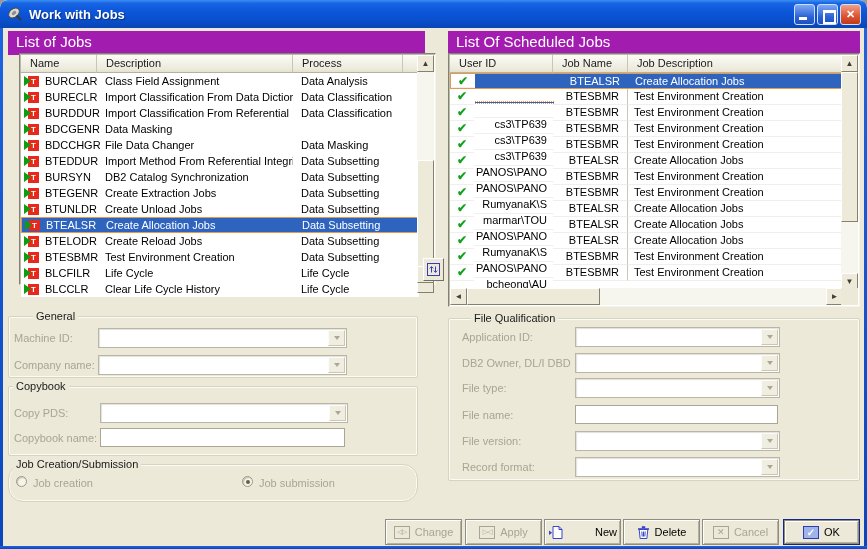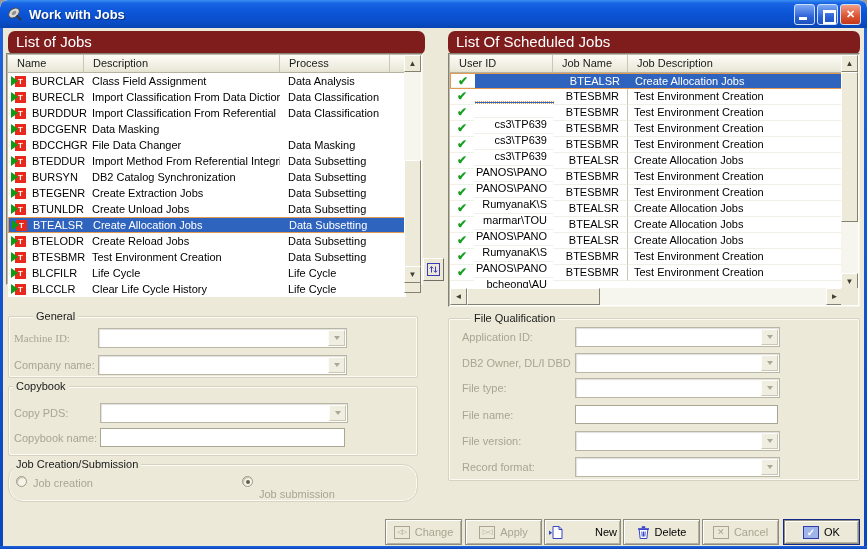--- a/index.html
+++ b/index.html
@@ -15,21 +15,21 @@
     display:flex;align-items:center;padding:0 6px;z-index:6;}
   .titleicon{width:18px;height:18px;margin-right:5px;display:inline-flex;align-items:center;justify-content:center;}
   .titletext{color:#fff;font-weight:bold;font-size:13px;text-shadow:1px 1px 1px #0A3080;flex:1;}
   .winbtns{display:flex;gap:2px;}
   .wbtn{width:21px;height:21px;border-radius:3px;border:1px solid #CFE0FA;display:flex;align-items:center;justify-content:center;
     background:linear-gradient(180deg,#7FA9F4,#2E64D8 60%,#1E50BE);color:#fff;font-size:11px;font-weight:bold;position:relative;}
   .wbtn.close{background:linear-gradient(180deg,#F0A088,#DE5838 55%,#C23818);}
   .wbtn.min::after{content:"";position:absolute;left:4px;bottom:4px;width:8px;height:3px;background:#fff;}
   .wbtn.max::after{content:"";position:absolute;left:5px;top:5px;width:9px;height:9px;border:2px solid #fff;border-top-width:3px;}
   
-  .phdr{position:absolute;height:24px;background:#7f1d1d;color:#fff;font-size:15px;line-height:22px;padding-left:8px;border-radius:7px;}
+  .phdr{position:absolute;height:24px;background:#a21caf;color:#fff;font-size:15px;line-height:22px;padding-left:8px;}
   
   .table{position:absolute;background:#fff;border:1px solid;border-color:#848275 #F6F4E8 #F6F4E8 #848275;box-shadow:inset 1px 1px 0 #BDBAA9;}
   .thead{position:absolute;left:1px;top:1px;height:18px;display:flex;}
   .hc{background:linear-gradient(180deg,#FCFBF6,#EDEBDD 80%,#E4E1D0);border-right:1px solid #C9C6B4;border-bottom:1px solid #B5B2A0;
     padding:2px 0 0 9px;font-size:11px;color:#1A1A1A;}
   .tbody{position:absolute;left:1px;top:19px;}
   .trow{height:16px;display:flex;align-items:center;background:#fff;}
   .trow.sel{background:#2E63BE;color:#fff;border:1px solid #E39A50;}
   
   .licons{width:24px;display:flex;align-items:center;padding-left:3px;position:relative;flex:none;}
@@ -96,21 +96,21 @@
     <span class="winbtns">
       <span class="wbtn min"></span>
       <span class="wbtn max"></span>
       <span class="wbtn close">✕</span>
     </span>
   </div>
 
   <div class="phdr" style="left:8px;top:31px;width:417px;">List of Jobs</div>
   <div class="phdr" style="left:448px;top:31px;width:412px;">List Of Scheduled Jobs</div>
 
-  <div class="table" style="left:6px;top:53px;width:417px;height:232px;padding-left:40px;">
+  <div class="table" style="left:19px;top:53px;width:417px;height:232px;padding-left:40px;">
     <div class="thead" style="width:398px;">
       <span class="hc" style="width:76px;">Name</span>
       <span class="hc" style="width:196px;">Description</span>
       <span class="hc" style="width:110px;">Process</span>
       <span class="hc" style="flex:1;border-right:none;"></span>
     </div>
     <div class="tbody" style="width:398px;" id="left-tbody">
         <div class="trow">
           <span class="licons">
             <span class="play"></span>
@@ -349,21 +349,21 @@
       <span class="sbtn" style="left:0;top:0;">◄</span>
       <span class="sthumb" style="left:17px;top:0;width:133px;height:17px;"></span>
       <span class="sbtn" style="right:0;top:0;">►</span>
     </div>
     <div class="corner" style="right:1px;bottom:1px;"></div>
   </div>
 
   <div class="group" style="left:8px;top:316px;width:410px;height:62px;">
     <span class="gtitle" style="left:24px;">General</span>
   </div>
-  <span class="flabel" style="left:14px;top:332px;font-family:Liberation Serif, serif;">Machine ID:</span>
+  <span class="flabel" style="left:14px;top:332px;">Machine ID:</span>
   <div class="combo" style="left:98px;top:328px;width:249px;">
       <span class="dd"></span>
     </div>
   <span class="flabel" style="left:14px;top:359px;">Company name:</span>
   <div class="combo" style="left:98px;top:355px;width:249px;">
       <span class="dd"></span>
     </div>
 
   <div class="group" style="left:8px;top:386px;width:410px;height:70px;">
     <span class="gtitle" style="left:4px;">Copybook</span>
@@ -374,21 +374,21 @@
     </div>
   <span class="flabel" style="left:14px;top:432px;">Copybook name:</span>
   <input class="tinput" style="left: 100px; top: 428px; width: 245px;" value="">
 
   <div class="group" style="left:8px;top:464px;width:410px;height:38px;border-radius:15px;">
     <span class="gtitle" style="left:4px;">Job Creation/Submission</span>
   </div>
   <span class="radio" style="left:16px;top:476px;"></span>
   <span class="rlabel" style="left:33px;top:477px;">Job creation</span>
   <span class="radio on" style="left:242px;top:476px;"></span>
-  <span class="rlabel" style="left:259px;top:477px;margin-top:11px;">Job submission</span>
+  <span class="rlabel" style="left:259px;top:477px;">Job submission</span>
 
   <div class="group" style="left:448px;top:318px;width:412px;height:163px;">
     <span class="gtitle" style="left:22px;">File Qualification</span>
   </div>
   <span class="flabel" style="left:462px;top:331px;">Application ID:</span>
   <div class="combo" style="left:575px;top:327px;width:205px;">
       <span class="dd"></span>
     </div>
   <span class="flabel" style="left:462px;top:357px;">DB2 Owner, DL/I DBD</span>
   <div class="combo" style="left:575px;top:353px;width:205px;">

